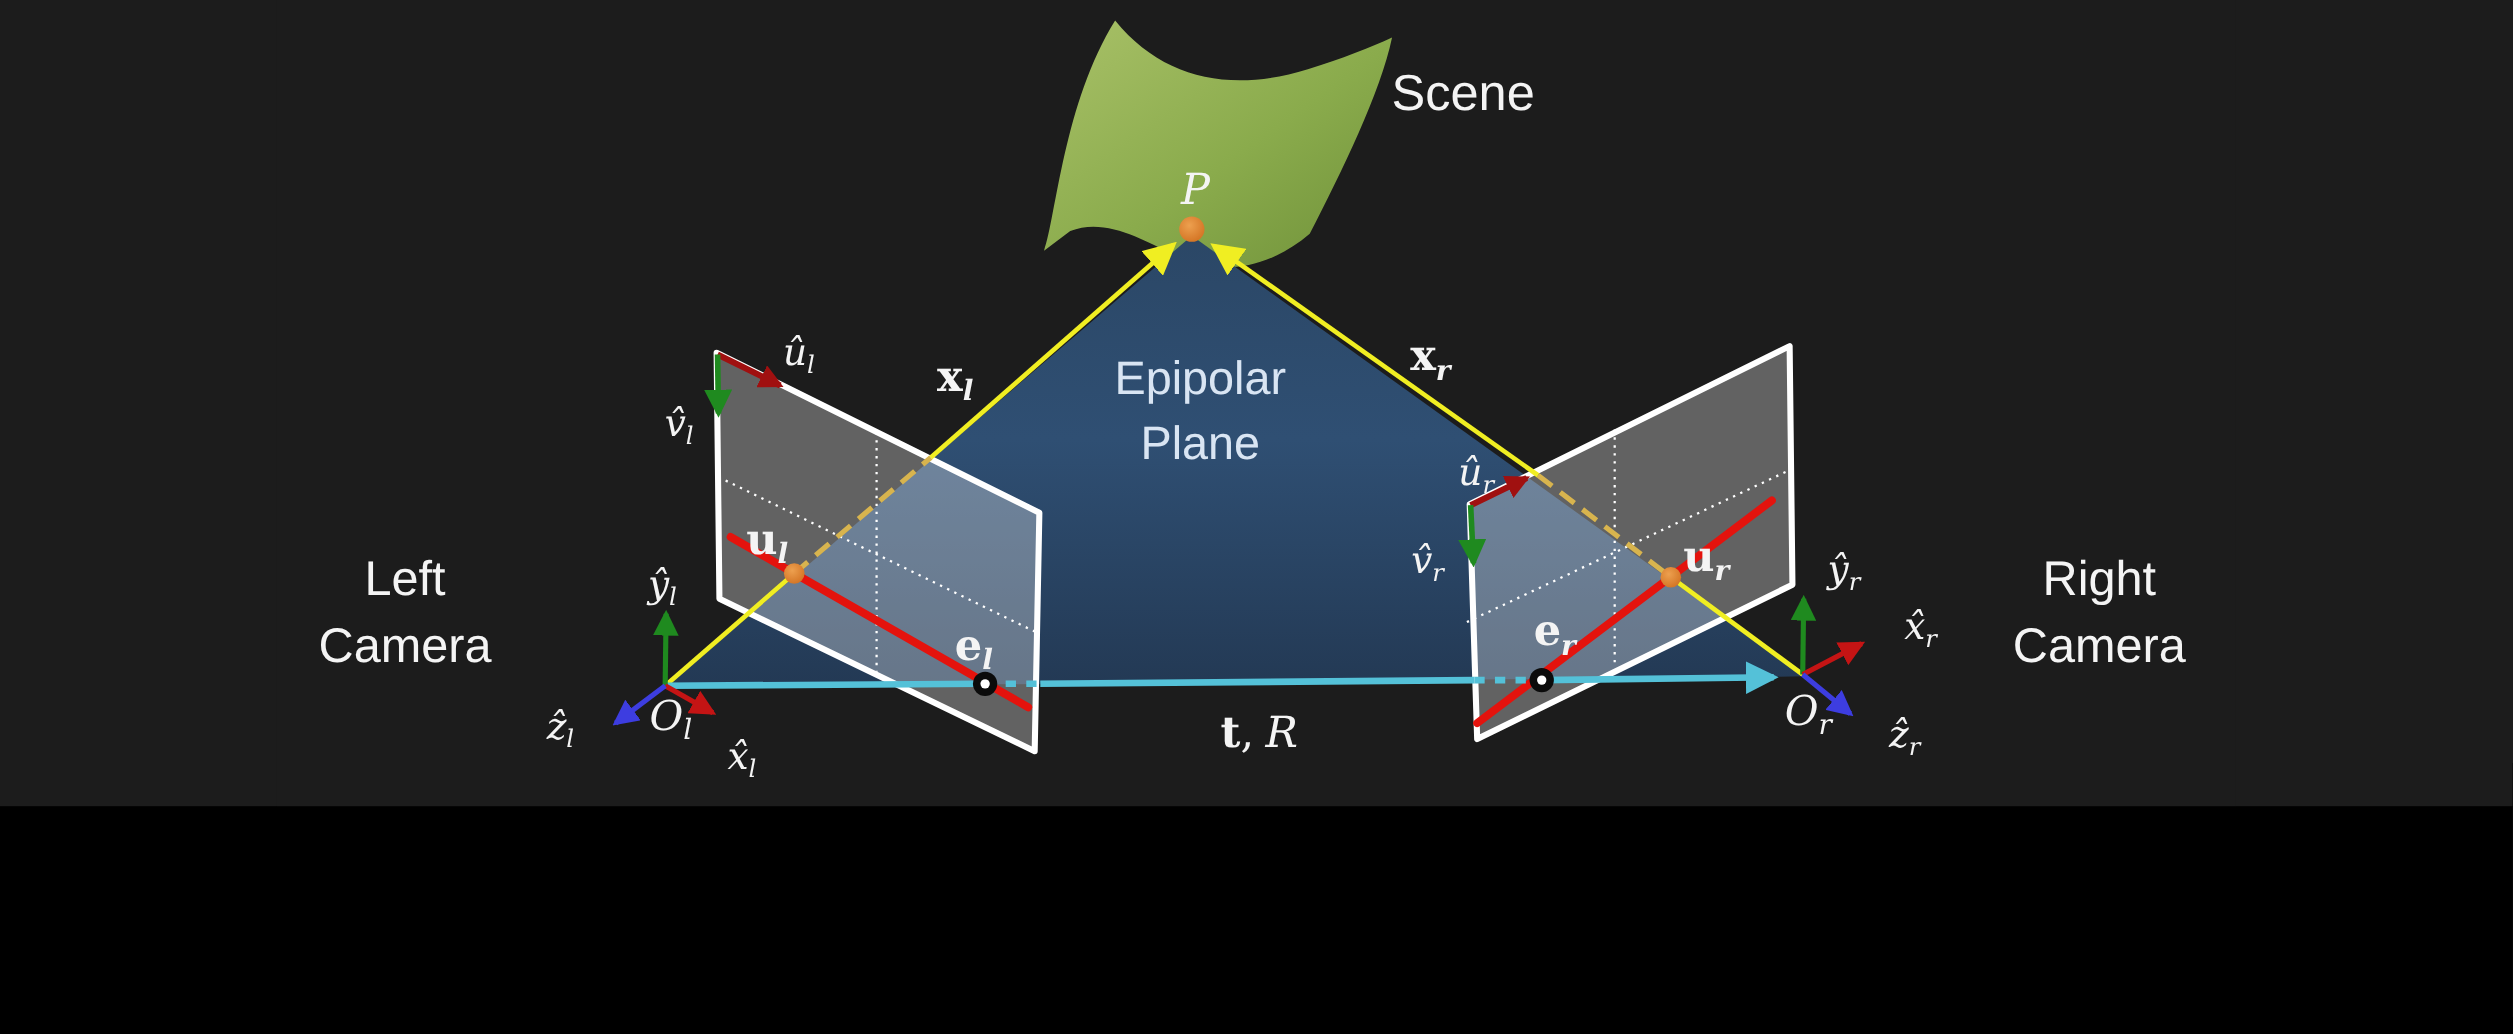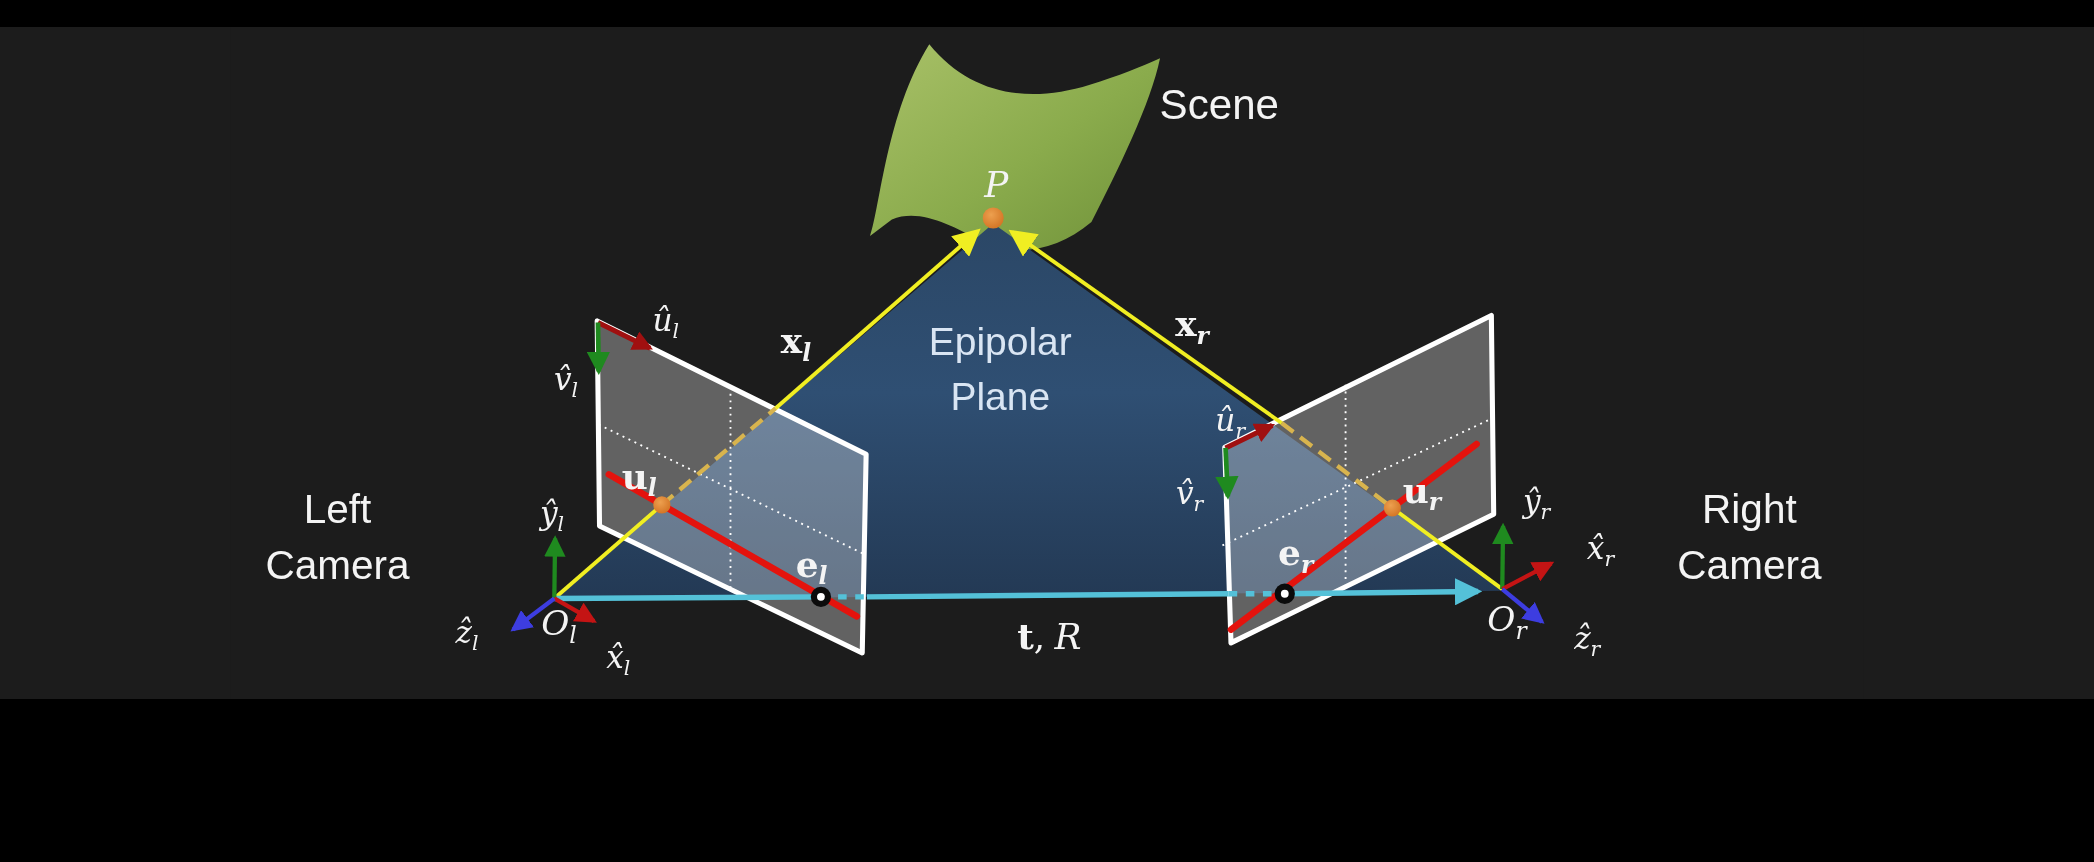--- a/index.html
+++ b/index.html
@@ -2,21 +2,20 @@
 <html><head>
 <meta charset="utf-8">
 <style>
   html,body { margin:0; padding:0; background:#000; }
   .stage {
     position:relative;
     width:2094px; height:672px;
     background:#1c1c1c;
     overflow:hidden;
     font-family:"Liberation Sans","DejaVu Sans",sans-serif;
-    margin-top:27px;
   }
   svg { display:block; width:100%; height:100%; }
 
   text { fill:#f4f4f4; }
   .lbl-sans      { font-family:"Liberation Sans","DejaVu Sans",sans-serif; font-size:52px; fill:#f4f4f4; }
   .lbl-sans-big  { font-family:"Liberation Sans","DejaVu Sans",sans-serif; font-size:54px; fill:#f4f4f4; }
   .lbl-plane     { font-family:"Liberation Sans","DejaVu Sans",sans-serif; font-size:50px; fill:#d9e5f3; }
   .math          { font-family:"DejaVu Serif","Liberation Serif",serif; }
   .m-it          { font-style:italic; }
   .m-b           { font-weight:bold; }

